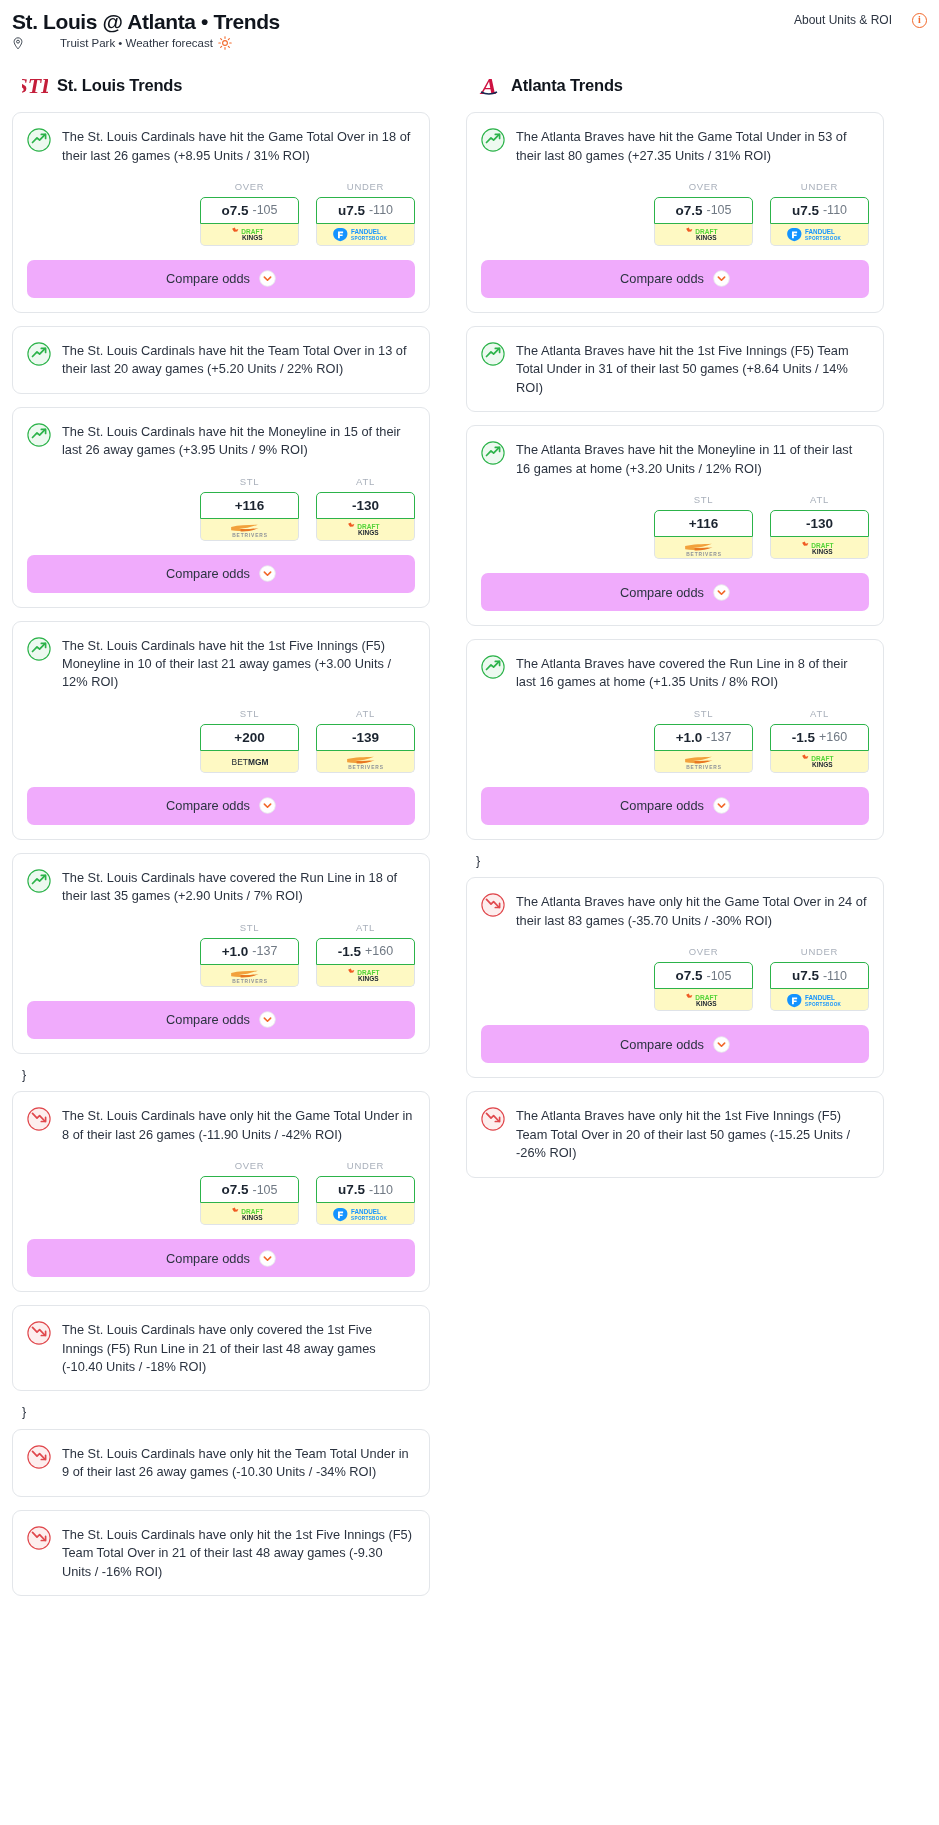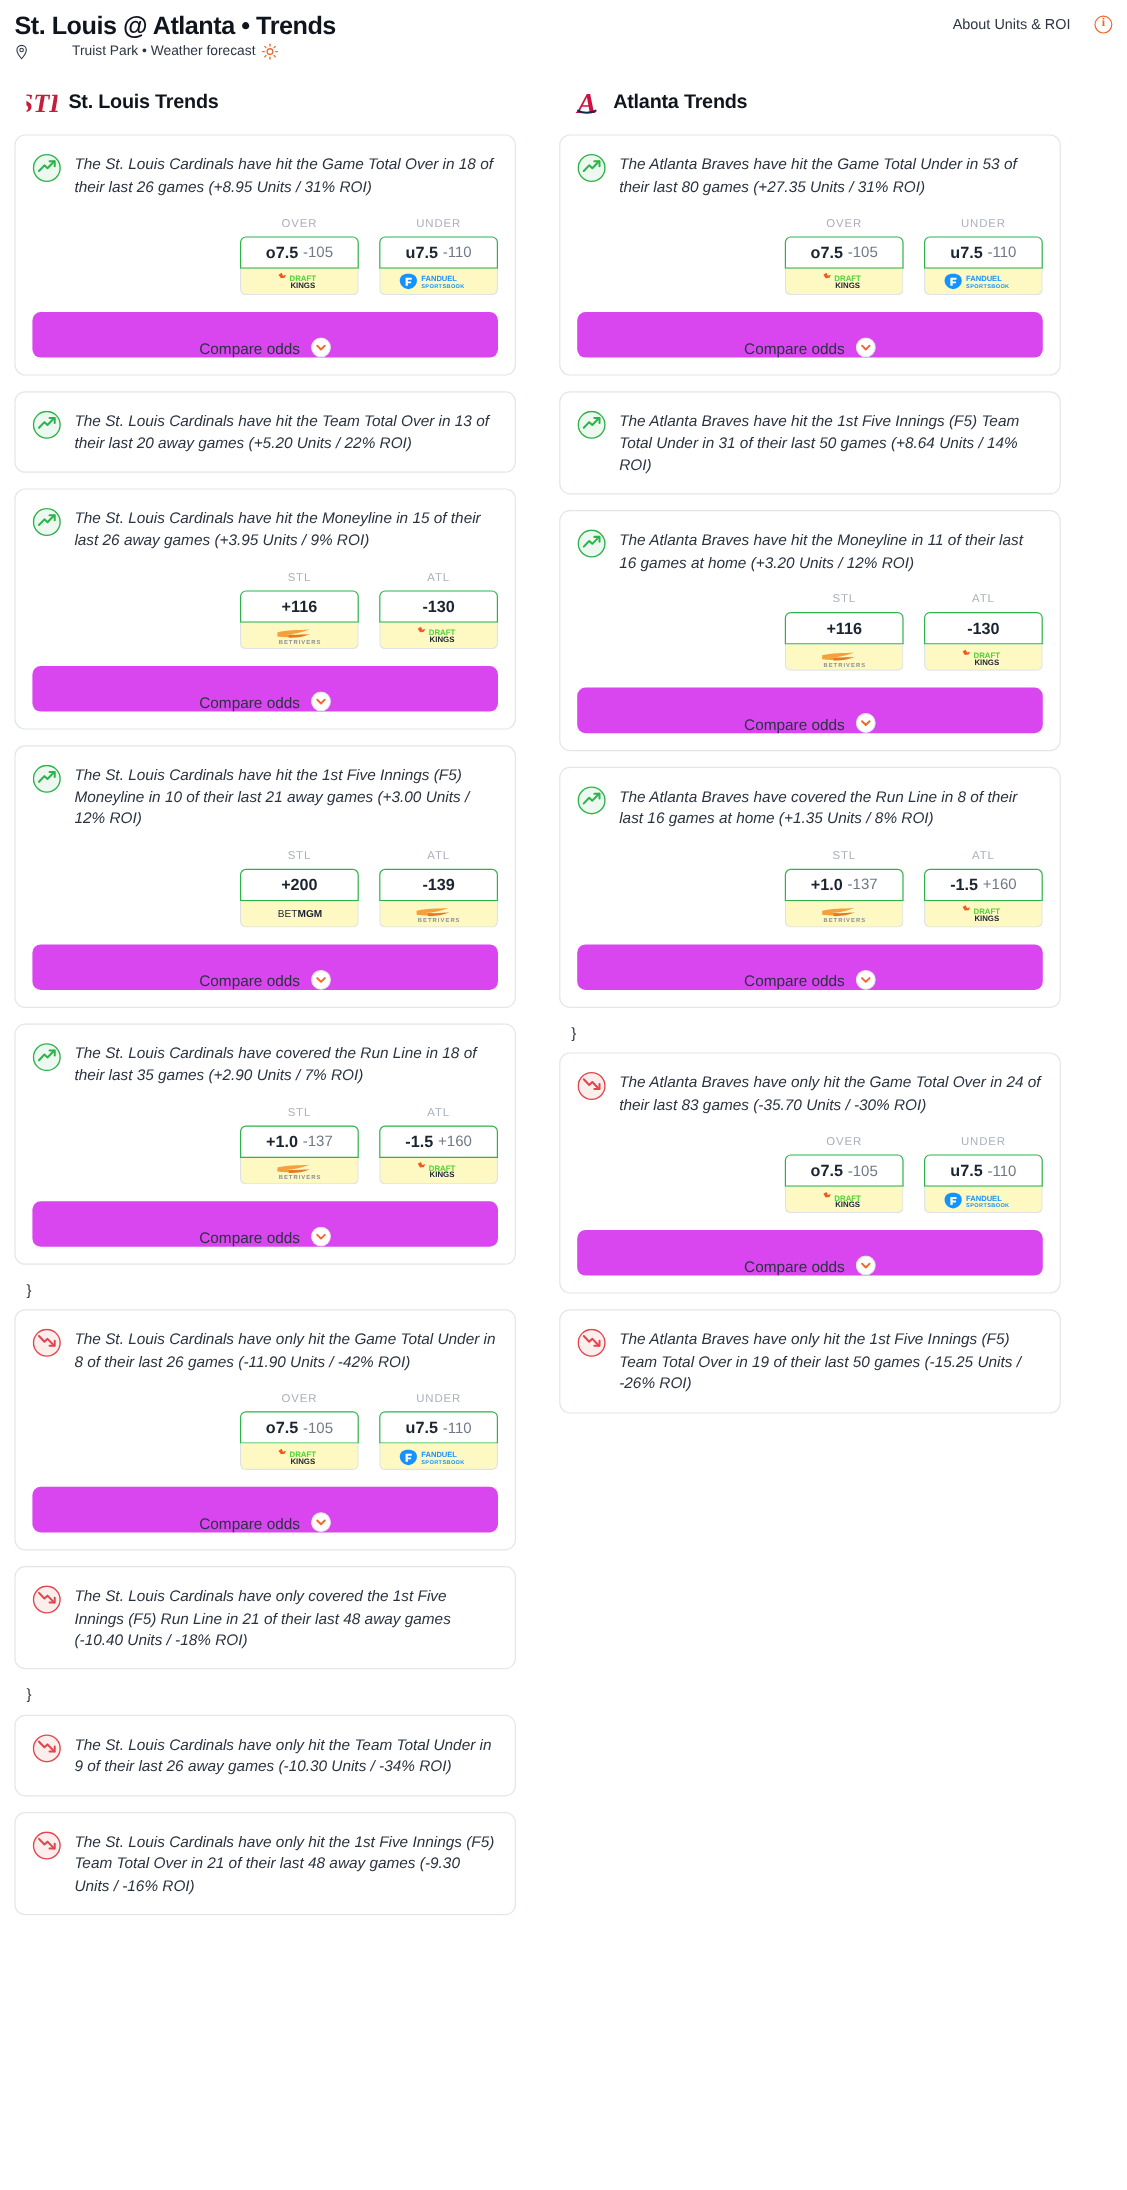--- a/index.html
+++ b/index.html
@@ -84,21 +84,21 @@
 
   
   .card {
     border: 1px solid #e3e6ea;
     border-radius: 9px;
     background: #fff;
     margin-bottom: 13px;
     overflow: hidden;
   }
   .card-body { padding: 14px 14px 0 14px; }
-  .trend-row { display: flex; gap: 11px; align-items: flex-start; font-style: italic; }
+  .trend-row { display: flex; gap: 11px; align-items: flex-start; }
   .trend-icon { width: 24px; height: 24px; flex: none; margin-top: 1px; }
   .trend-text {
     font-size: 12.8px;
     line-height: 1.44;
     color: #2b3340;
     padding-top: 1px;
   }
   .card-spacer { height: 14px; }
 
   
@@ -139,25 +139,25 @@
     align-items: center;
     justify-content: center;
     background: #fef9c3;
     cursor: pointer;
   }
   .book-logo { height: 14px; display: block; }
 
   
   .compare-wrap { padding: 14px 14px 14px 14px; }
   .compare-btn {
-    background: #d946ef;
+    background: #f0abfc;
     border-radius: 7px;
     height: 38px;
     display: flex;
-    align-items: flex-end;
+    align-items: center;
     justify-content: center;
     gap: 9px;
     cursor: pointer;
   }
   .compare-label { font-size: 12.8px; color: #2b3340; }
   .chev { width: 17px; height: 17px; flex: none; }
 
   .stray-brace {
     font-size: 12.5px;
     color: #2b3340;
@@ -743,19 +743,19 @@
         </div>
       </div>
       <div class="card">
         <div class="card-body">
           <div class="trend-row">
             <span class="trend-icon"><svg viewBox="0 0 24 24" width="24" height="24">
                 <circle cx="12" cy="12" r="11.1" fill="#fdeeee" stroke="#e0474c" stroke-width="1.15"></circle>
                 <path d="M5.5 6.4 L10 11.1 L12.6 8.7 L18.2 14.5" fill="none" stroke="#e0474c" stroke-width="1.7" stroke-linecap="round" stroke-linejoin="round"></path>
                 <path d="M14.3 14.5 L18.6 14.5 L18.6 10.4" fill="none" stroke="#e0474c" stroke-width="1.7" stroke-linecap="round" stroke-linejoin="round"></path>
               </svg></span>
-            <span class="trend-text">The Atlanta Braves have only hit the 1st Five Innings (F5) Team Total Over in 19 of their last 50 games (-15.25 Units / -26% ROI)</span>
+            <span class="trend-text">The Atlanta Braves have only hit the 1st Five Innings (F5) Team Total Over in 20 of their last 50 games (-15.25 Units / -26% ROI)</span>
           </div>
         </div>
         <div class="card-spacer"></div>
       </div>
     </div>
   </div>
 
 </body></html>

